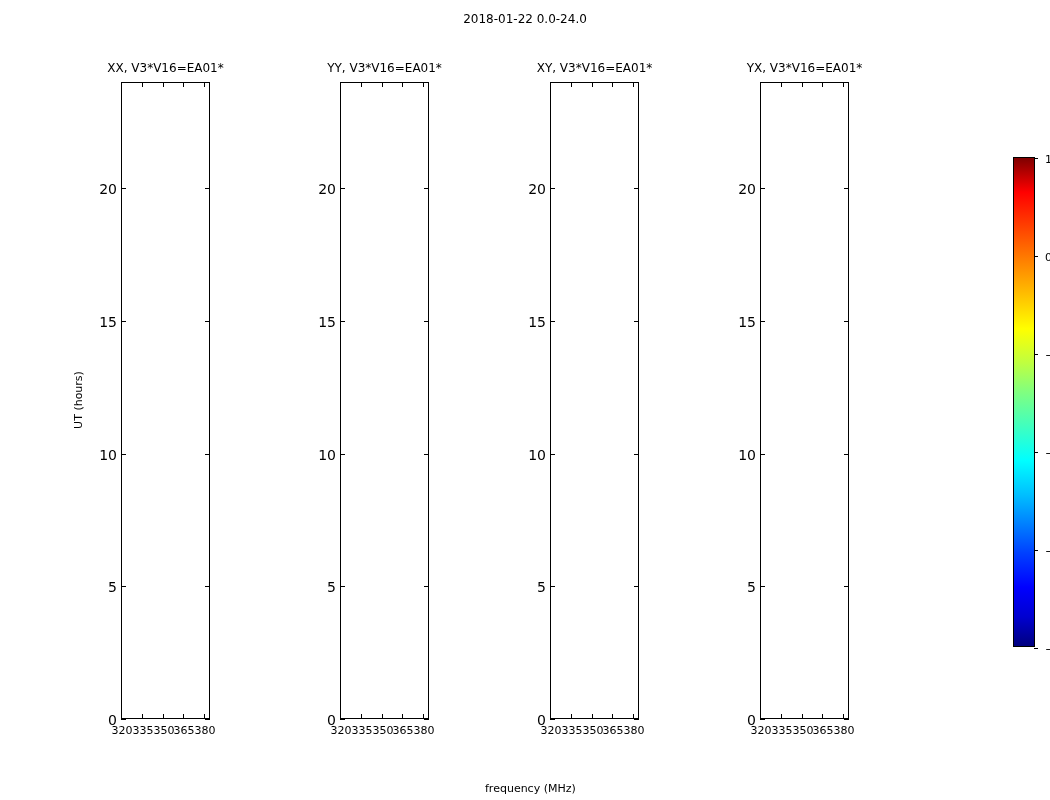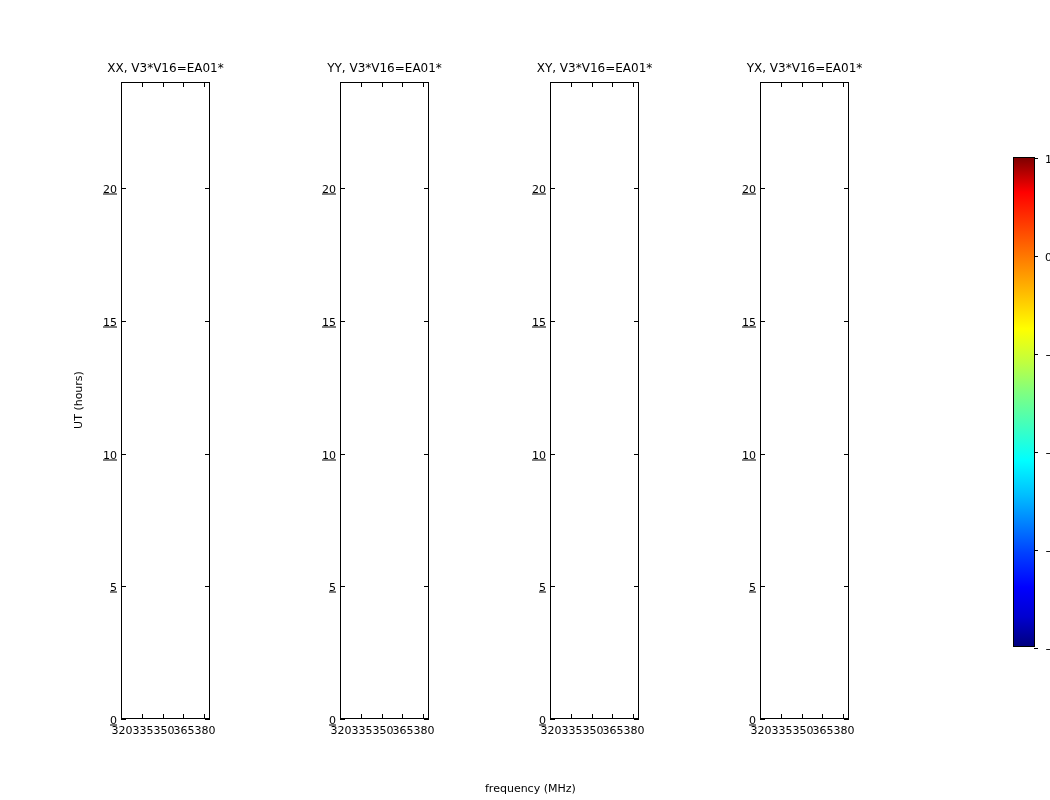--- a/index.html
+++ b/index.html
@@ -68,23 +68,22 @@
     right: 0;
     width: 5px;
     height: 0;
     border-top: 1px solid #000000;
   }
   .ytick-label {
     position: absolute;
     right: 100%;
     margin-right: 4px;
     transform: translateY(-50%);
-    font-size: 11px;
-    white-space: nowrap;
-    text-decoration: underline;
+    font-size: 14px;
+    white-space: nowrap;
   }
   
   .xtick {
     position: absolute;
     bottom: 0;
     height: 5px;
     width: 0;
     border-left: 1px solid #000000;
   }
   .xtick-top {
@@ -160,20 +159,21 @@
     transform: translateY(-50%);
     font-size: 11px;
     white-space: nowrap;
   }
 </style>
 </head>
 <body>
 
 <div class="figure">
 
+  <div class="suptitle">2018-01-22 0.0-24.0</div>
 
   <div class="panel" style="left:121px;">
     <div class="panel-title">XX, V3*V16=EA01*</div>
     <div class="axes"></div>
 
     <div class="ytick" style="top:637px;">
         <span class="ytick-label">0</span>
       </div>
     <div class="ytick-right" style="top:637px;"></div>
     <div class="ytick" style="top:504px;">

